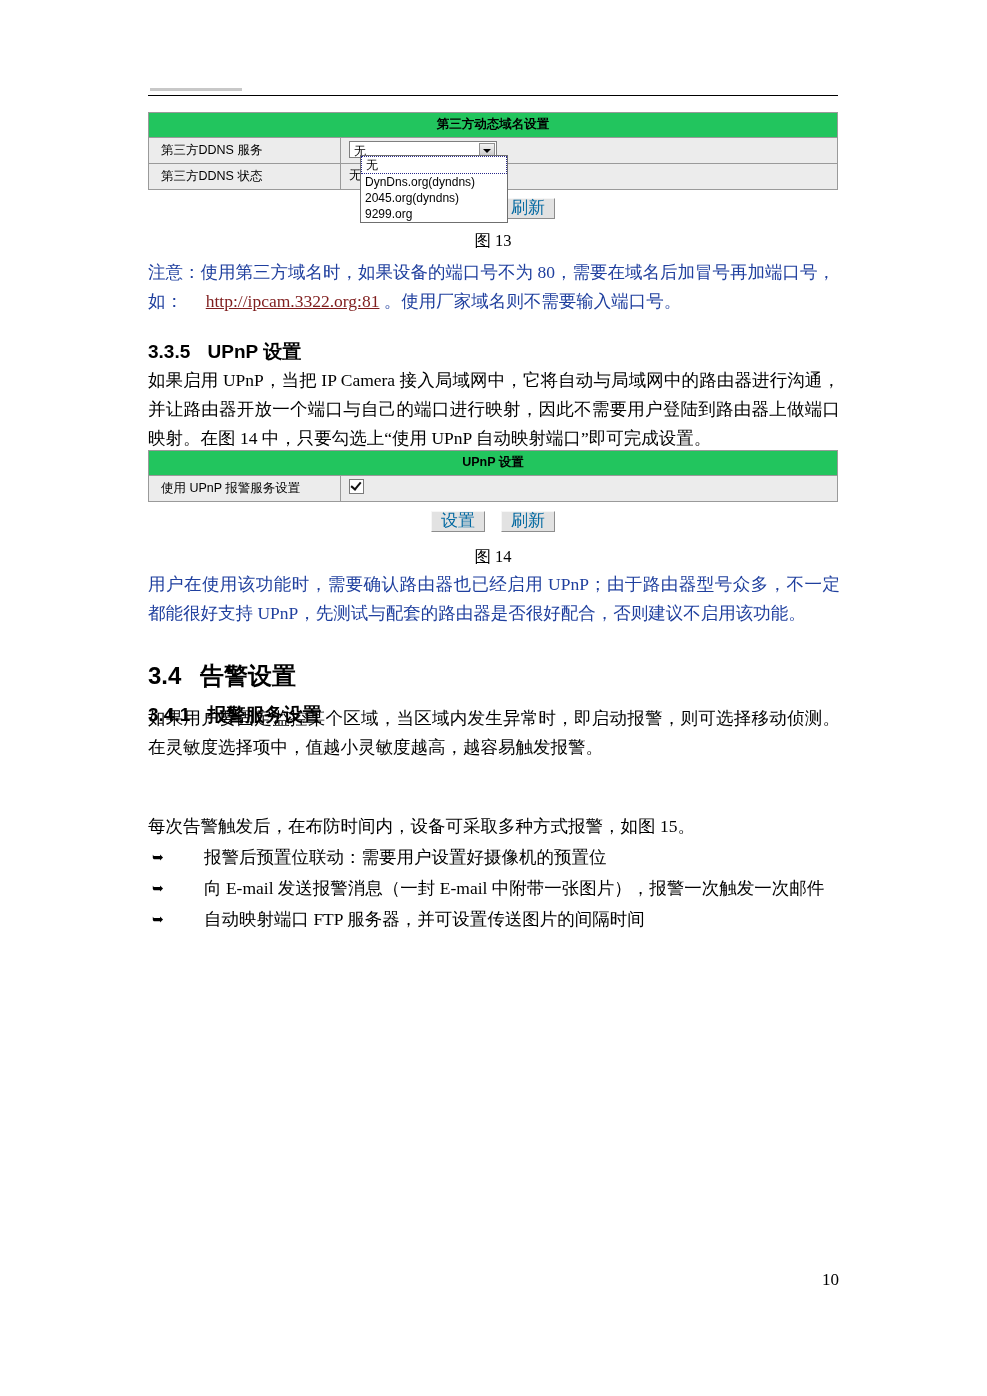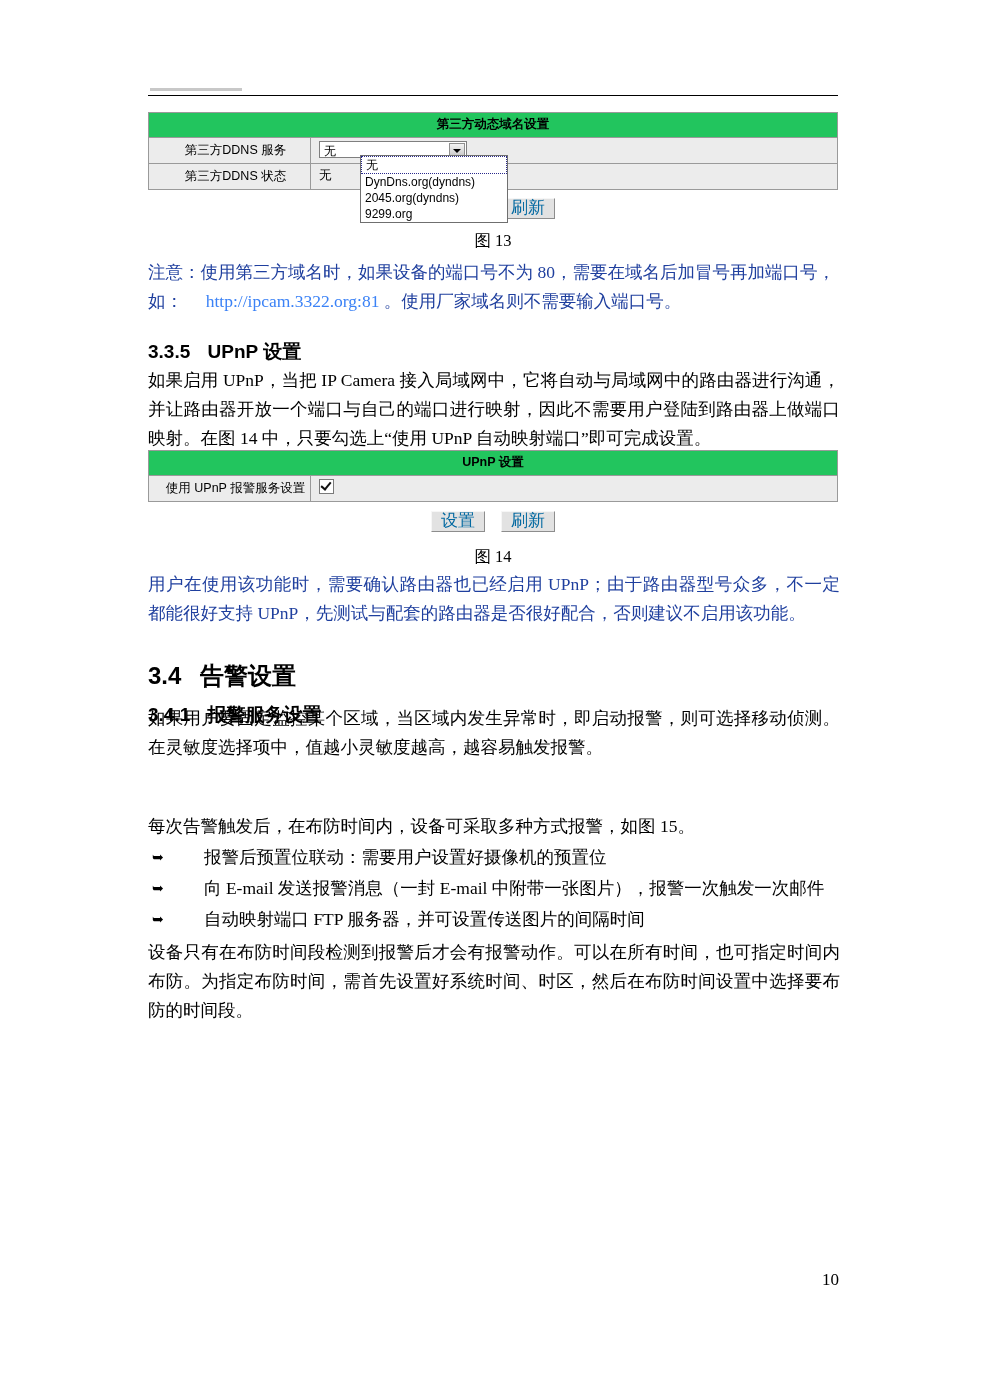--- a/index.html
+++ b/index.html
@@ -59,28 +59,27 @@
     color: #000;
   }
   .fig-row {
     display: flex;
     border-bottom: 1px solid #9a9a9a;
     background: #ececec;
     min-height: 22px;
   }
   .fig-row:last-child { border-bottom: none; }
   .fig-label {
-    width: 162px;
+    width: 192px;
     box-sizing: border-box;
     padding: 4px 0 4px 12px;
     border-right: 1px solid #9a9a9a;
     background: #ececec;
     font-size: 12.5px;
     white-space: nowrap;
-    text-align: center;
   }
   .fig-field {
     flex: 1;
     box-sizing: border-box;
     padding: 3px 0 3px 8px;
     background: #ececec;
     position: relative;
   }
   
   .sel {
@@ -214,21 +213,22 @@
   .h2 {
     position: absolute;
     left: 148px;
     width: 692px;
     font-size: 24px;
     font-weight: bold;
     font-family: "Liberation Sans", sans-serif;
   }
   .h3 .num, .h2 .num { margin-right: 12px; }
   .link {
-    color: #3b82f6;
+    color: #7f1d1d;
+    text-decoration: underline;
   }
   .bullet-list {
     position: absolute;
     left: 148px;
     width: 692px;
     font-size: 17.5px;
     line-height: 31px;
   }
   .bullet-item {
     position: relative;
@@ -350,17 +350,16 @@
     <div class="bullet-item">
       <span class="marker">➥</span>
       <span>向 E-mail 发送报警消息（一封 E-mail 中附带一张图片），报警一次触发一次邮件</span>
     </div>
     <div class="bullet-item">
       <span class="marker">➥</span>
       <span>自动映射端口 FTP 服务器，并可设置传送图片的间隔时间</span>
     </div>
   </div>
 
-  <div class="para" style="top:938px;">设备只有在布防时间段检测到报警后才会有报警动作。可以在所有时间，也可指定时间内布防。为指定布防时间，需首先设置好系统时间、时区，然后在布防时间设置中选择要布防的时间段。</div>
 
   <div class="pageno">10</div>
 
 </div>
 
 </body></html>

